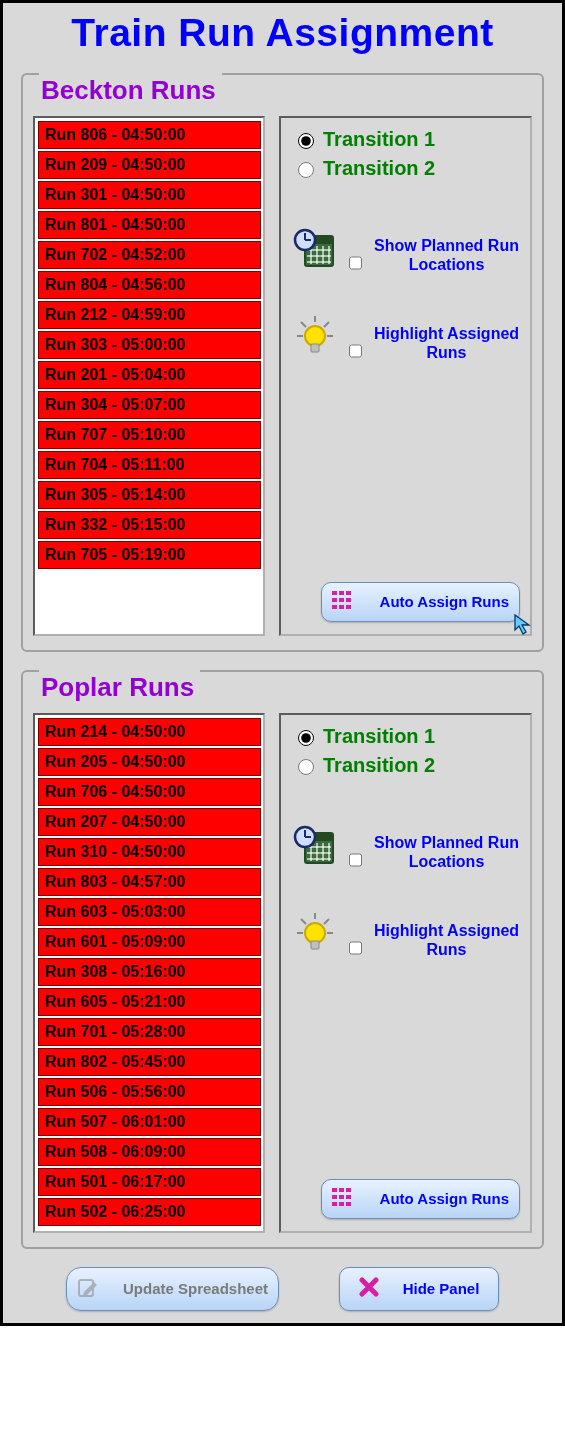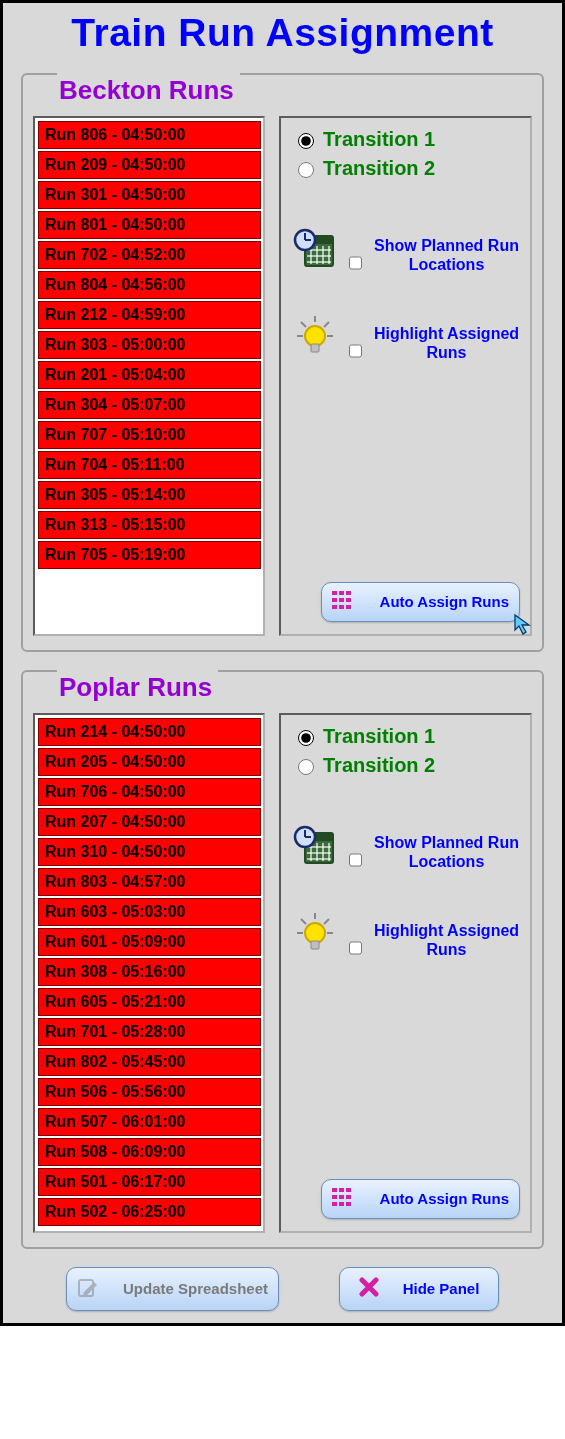--- a/index.html
+++ b/index.html
@@ -31,21 +31,21 @@
     background: #d9d9d9;
     position: relative;
   }
   .group-title {
     font-size: 26px;
     font-weight: bold;
     color: #9400d3;
     background: #d9d9d9;
     position: relative;
     top: -2px;
-    margin-left: 24px;
+    margin-left: 6px;
     padding: 2px 6px 8px 2px;
     display: inline-block;
   }
   .row {
     display: flex;
     gap: 14px;
   }
   .listwrap {
     flex: 0 0 232px;
     border: 2px inset #b0b0b0;
@@ -162,21 +162,21 @@
             <div class="run">Run 801 - 04:50:00</div>
             <div class="run">Run 702 - 04:52:00</div>
             <div class="run">Run 804 - 04:56:00</div>
             <div class="run">Run 212 - 04:59:00</div>
             <div class="run">Run 303 - 05:00:00</div>
             <div class="run">Run 201 - 05:04:00</div>
             <div class="run">Run 304 - 05:07:00</div>
             <div class="run">Run 707 - 05:10:00</div>
             <div class="run">Run 704 - 05:11:00</div>
             <div class="run">Run 305 - 05:14:00</div>
-            <div class="run">Run 313 - 05:15:00</div>
+            <div class="run">Run 332 - 05:15:00</div>
             <div class="run">Run 705 - 05:19:00</div>
           </div>
       </div>
       <div class="side" style="position:relative;">
         <div class="radio-row">
           <input type="radio" name="beckton-t" checked="" style="">
           <label>Transition 1</label>
         </div>
         <div class="radio-row">
           <input type="radio" name="beckton-t" style="">
@@ -344,21 +344,21 @@
               </svg>
             </span>
             <span class="btxt">Auto Assign Runs</span>
           </div>
         </div>
       </div>
     </div>
   </fieldset>
 
   <div class="footer">
-    <div class="btn disabled" style="min-width:160px;">
+    <div class="btn disabled" style="min-width:160px;border-radius:15px;">
       <span>
         <svg width="22" height="22" viewBox="0 0 22 22">
           <rect x="2" y="4" width="14" height="16" rx="2" fill="none" stroke="#888" stroke-width="2"></rect>
           <path d="M7 16 L17 6 L20 9 L10 19 L6 20 Z" fill="#888"></path>
         </svg>
       </span>
       <span class="btxt">Update Spreadsheet</span>
     </div>
     <div class="btn" style="min-width:160px;">
       <span>

